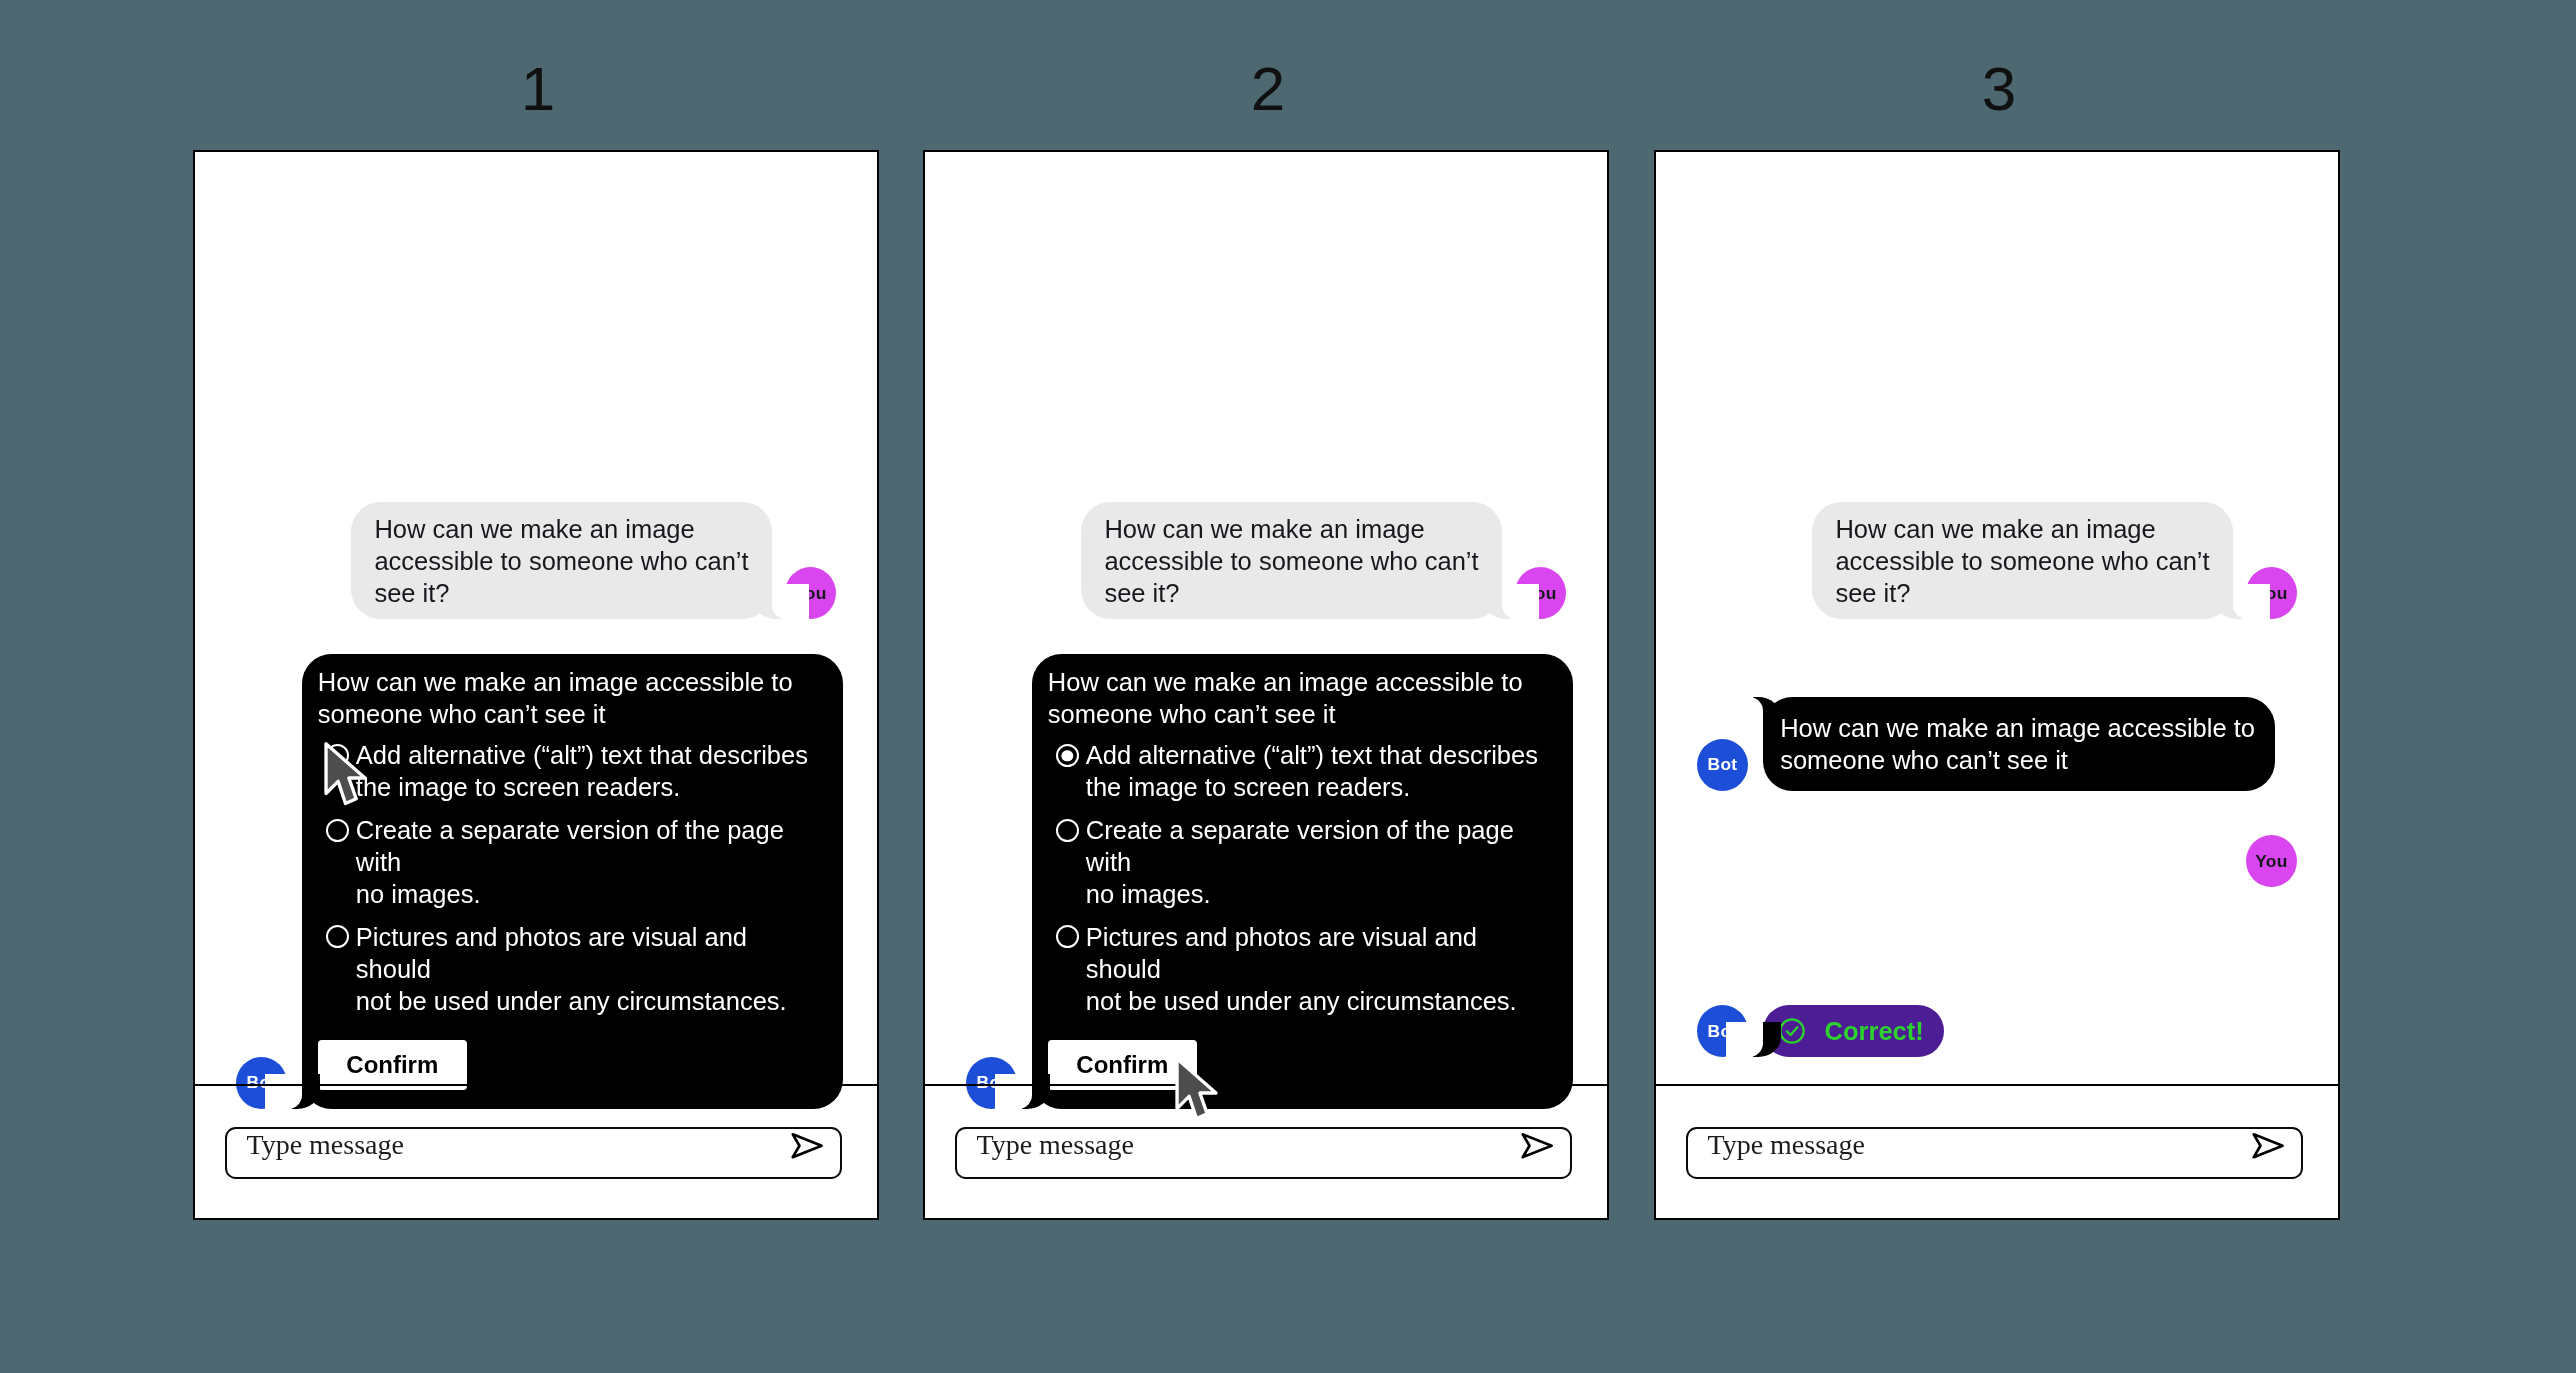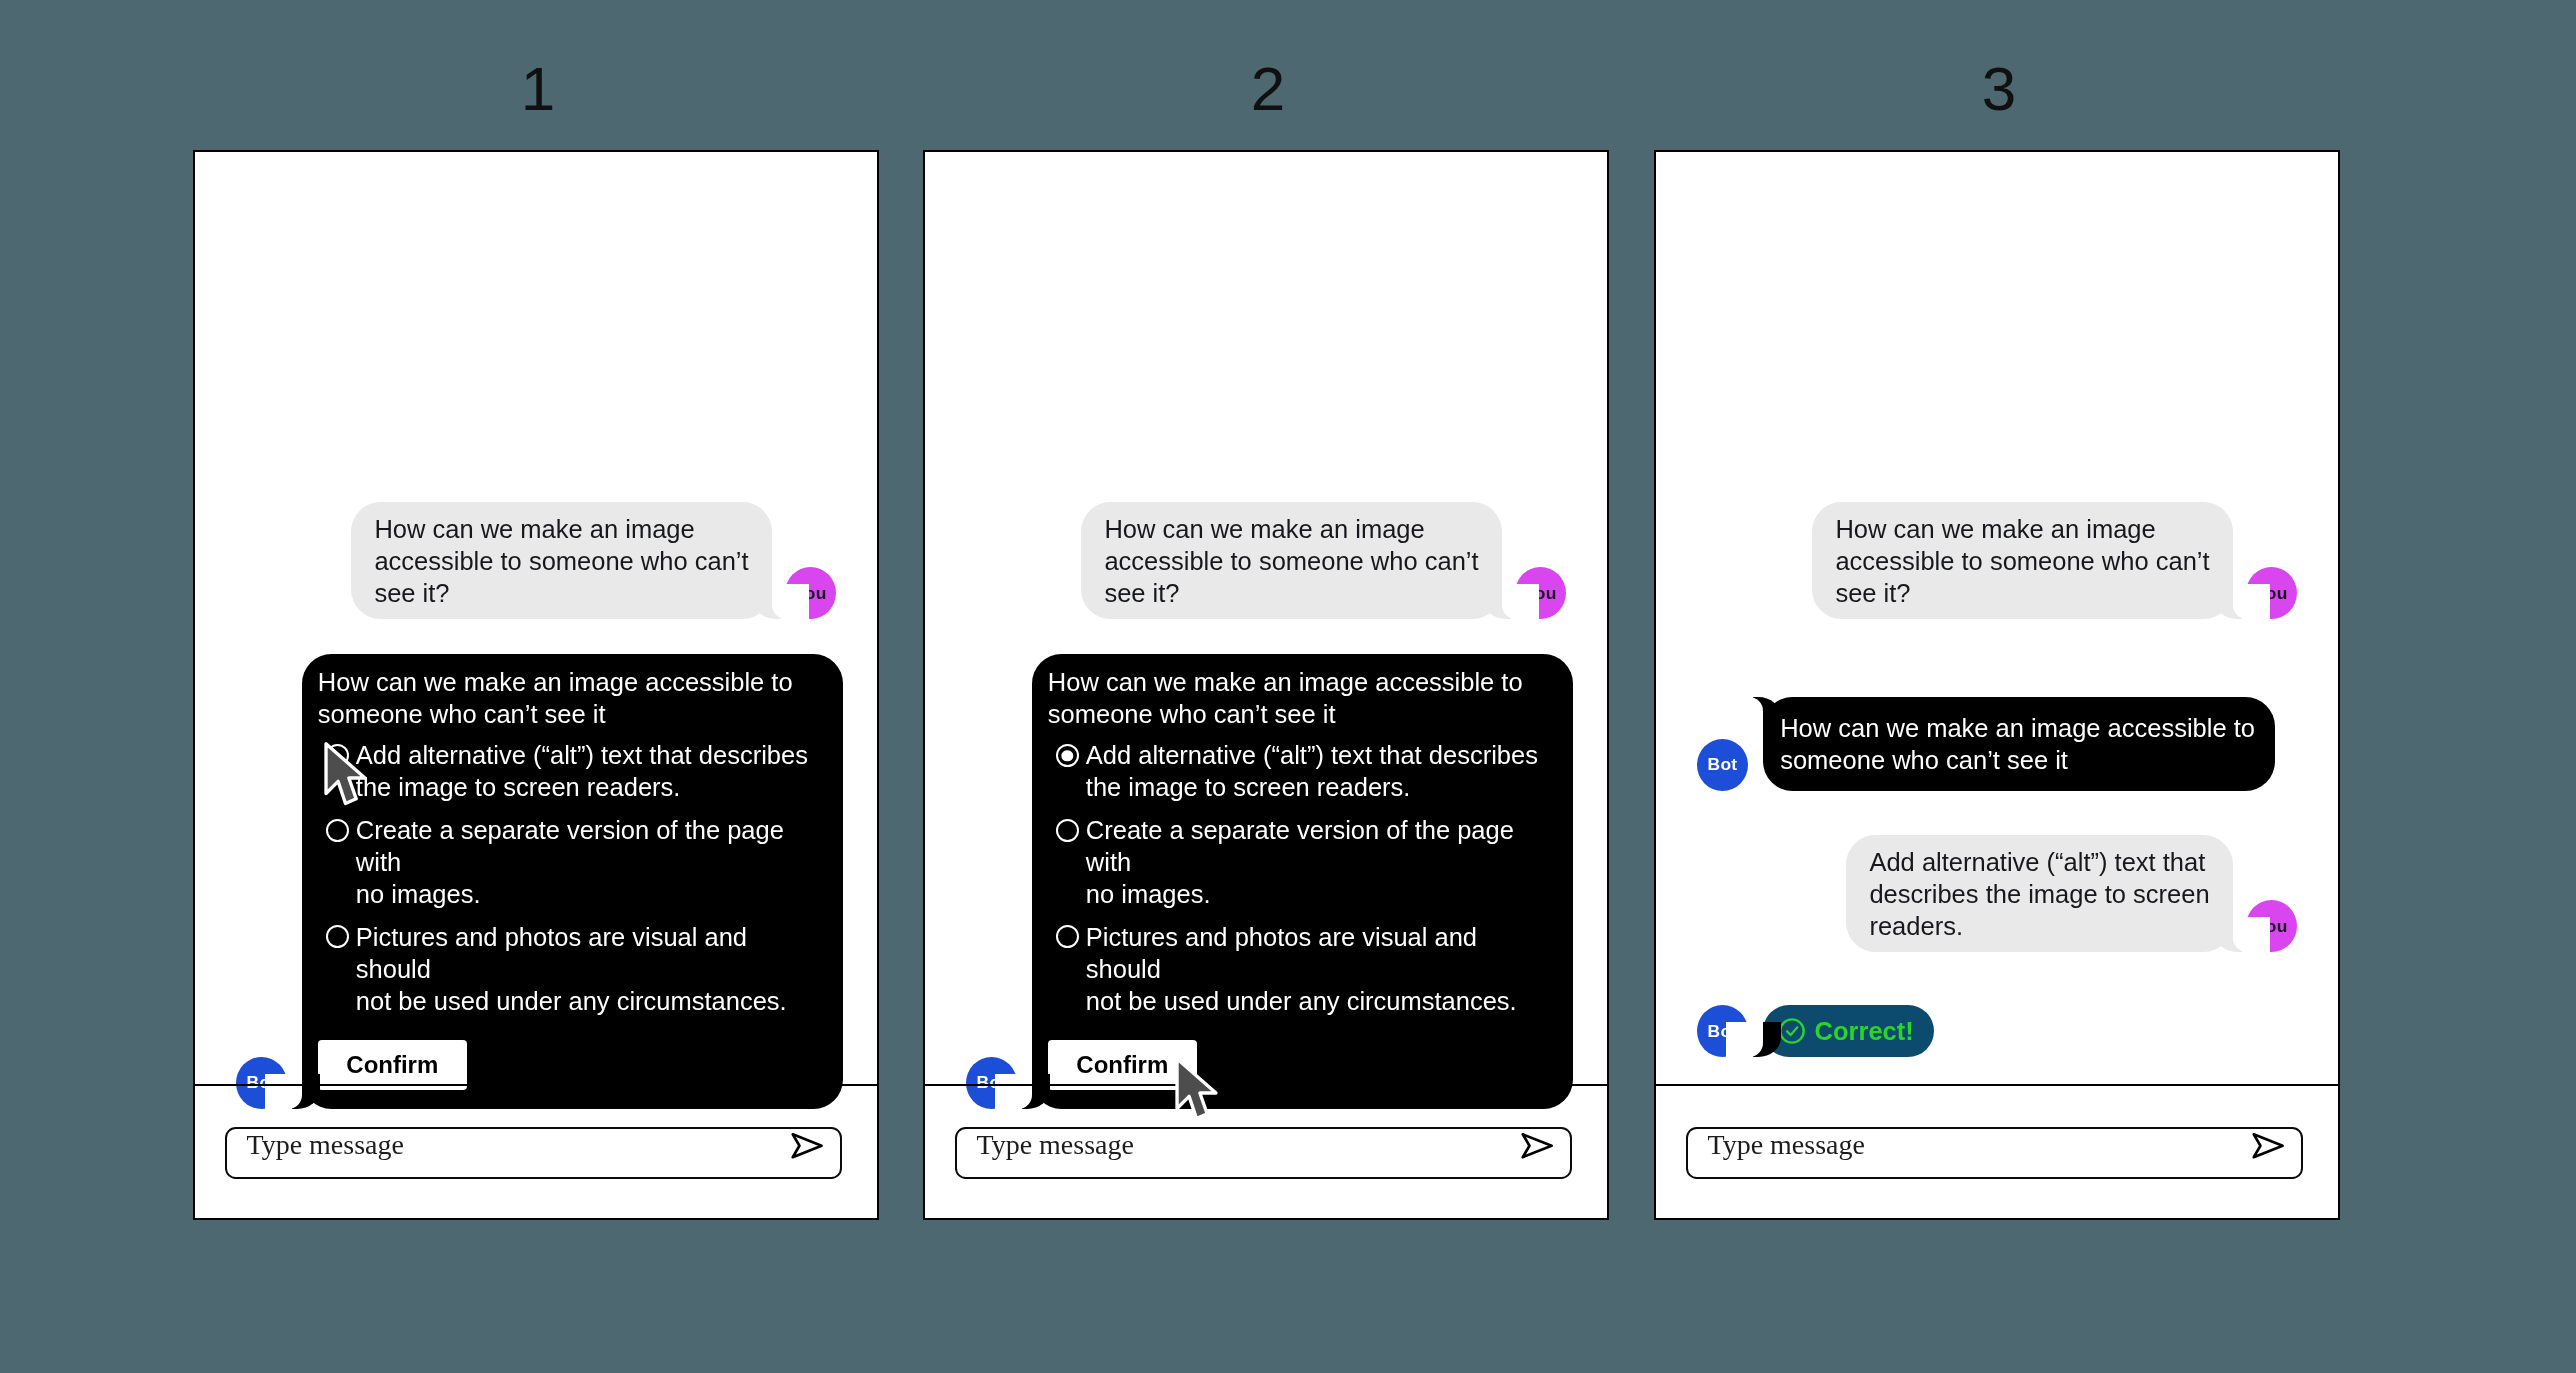--- a/index.html
+++ b/index.html
@@ -23,21 +23,21 @@
 
   .avatar { flex:none; width:51px; height:52px; border-radius:50%; display:flex; align-items:center; justify-content:center; font-size:17.4px; font-weight:700; letter-spacing:0.3px; }
   .avatar.you { background:#d946ef; color:#16181D; }
   .avatar.bot { background:#1d4ed8; color:#fff; }
 
   .bubble { position:relative; font-size:25.5px; line-height:32px; border-radius:29.5px; }
   .bubble .txt { white-space:pre-line; }
   .bubble.user { background:#E9E9E9; color:#16181D; padding:10.7px 23px; width:max-content; max-width:443px; }
   .bubble.botq  { background:#000; color:#fff; padding:14.8px 20px 14.8px 17.4px; width:max-content; max-width:550px; }
   .bubble.quiz  { background:#000; color:#fff; padding:12px 20px 19px 16px; width:541px; }
-  .bubble.ok    { background:#0c4a6e; color:#2CD32C; height:52px; display:flex; align-items:center; gap:9px; padding:0 20px 0 14.8px; border-radius:27px; width:max-content; }
+  .bubble.ok    { background:#4c1d95; color:#2CD32C; height:52px; display:flex; align-items:center; gap:19px; padding:0 20px 0 14.8px; border-radius:27px; width:max-content; }
   .bubble.ok .txt { font-weight:600; }
 
   
   .tail-bl::before { content:""; position:absolute; bottom:0; left:-9.4px; width:28px; height:35px; background:#000; border-bottom-right-radius:23px 19.5px; }
   .tail-bl::after  { content:""; position:absolute; bottom:0; left:-37px; width:37px; height:35px; background:#fff; border-bottom-right-radius:14px; }
   .tail-tl::before { content:""; position:absolute; top:0; left:-9.4px; width:28px; height:35px; background:#000; border-top-right-radius:23px 19.5px; }
   .tail-tl::after  { content:""; position:absolute; top:0; left:-37px; width:37px; height:35px; background:#fff; border-top-right-radius:14px; }
   .tail-br::before { content:""; position:absolute; bottom:0; right:-9.4px; width:28px; height:35px; background:#E9E9E9; border-bottom-left-radius:23px 19.5px; }
   .tail-br::after  { content:""; position:absolute; bottom:0; right:-37px; width:37px; height:35px; background:#fff; border-bottom-left-radius:14px; }
 
@@ -193,25 +193,20 @@
 
       <div class="row bot b1">
         <div class="avatar bot">Bot</div>
         <div class="bubble botq tail-tl">
           <div class="txt">How can we make an image accessible to
 someone who can’t see it</div>
         </div>
       </div>
 
       <div class="row user u2">
-        <div class="bubble user tail-br">
-          <div class="txt">Add alternative (“alt”) text that
-describes the image to screen
-readers.</div>
-        </div>
         <div class="avatar you">You</div>
       </div>
 
       <div class="row bot b2">
         <div class="avatar bot">Bot</div>
         <div class="bubble ok tail-bl">
           <svg width="28" height="28" viewBox="0 0 42 42">
             <circle cx="21" cy="21" r="17.5" fill="none" stroke="#2CD32C" stroke-width="3.5"></circle>
             <path d="M13.5 21.5 l5.5 5.5 l10 -11.5" fill="none" stroke="#2CD32C" stroke-width="3.5" stroke-linecap="round" stroke-linejoin="round"></path>
           </svg>

